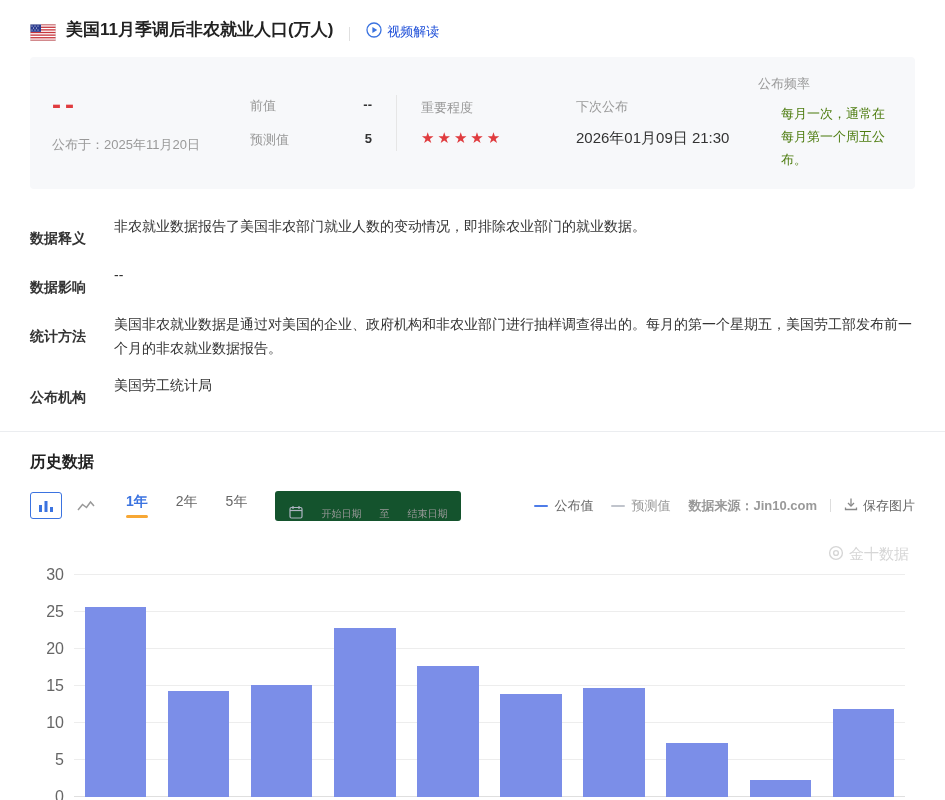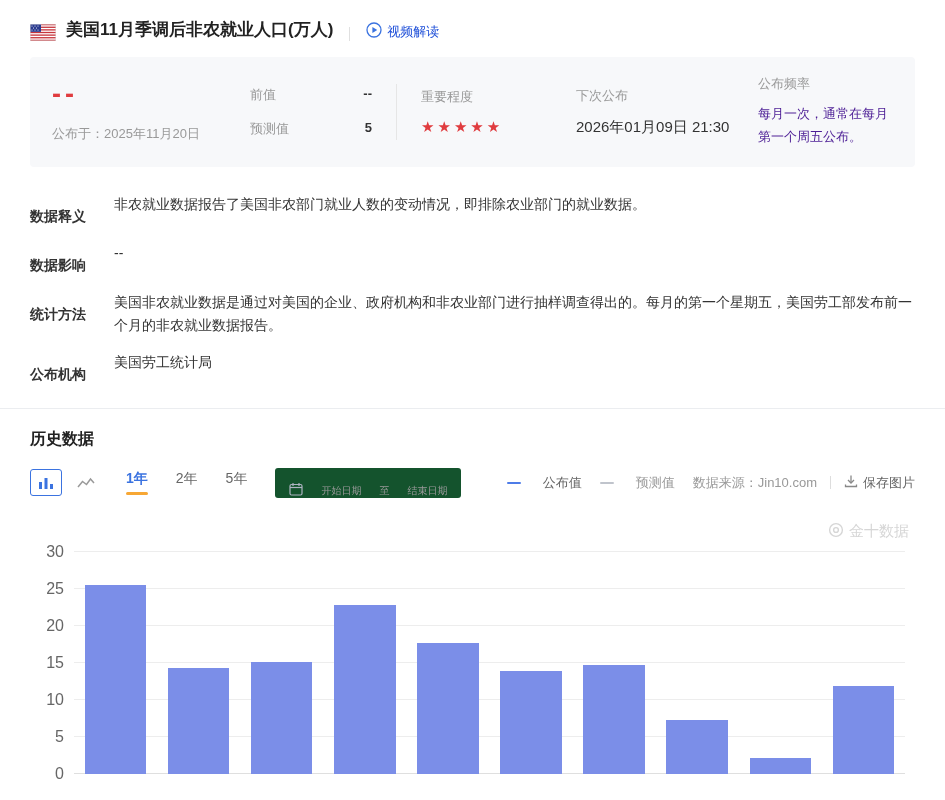--- a/index.html
+++ b/index.html
@@ -23,21 +23,21 @@
   .kv { display: flex; justify-content: space-between; font-size: 13px; }
   .kv .k { color: #999; }
   .kv .v { color: #333; font-weight: bold; }
   .vdiv { width: 1px; background: #e6e6e6; height: 56px; margin: 0 24px; }
   .lbl { color: #999; font-size: 13px; }
   .col-imp { width: 155px; }
   .stars { color: #e03c3f; font-size: 15px; letter-spacing: 3px; margin-top: 12px; }
   .col-next { width: 182px; }
   .col-next .val { font-size: 15px; color: #333; margin-top: 13px; }
   .col-freq { flex: 1; }
-  .col-freq .val { font-size: 13px; color: #4c1d95; margin-top: 10px; line-height: 1.75; }
+  .col-freq .val { font-size: 13px; color: #4d7c0f; margin-top: 10px; line-height: 1.75; margin-left: 23px; }
 
   
   .details { margin: 26px 30px 0; }
   .drow { display: flex; margin-bottom: 14px; font-size: 14px; line-height: 1.65; }
   .dlabel { width: 84px; flex: none; font-weight: bold; color: #333; margin-top: 12px; }
   .dvalue { color: #333; }
   .divider { border: none; border-top: 1px solid #ebedf0; margin: 22px 0 0; }
 
   .section-title { font-size: 16px; font-weight: bold; color: #222; margin: 20px 30px 0; }
 
@@ -45,24 +45,24 @@
   .toolbar { display: flex; align-items: center; margin: 18px 30px 0; }
   .icon-btn { width: 32px; height: 27px; border: 1px solid #3b73e0; border-radius: 3px; background: #fff; display: flex; align-items: center; justify-content: center; padding: 0; cursor: pointer; }
   .icon-btn.plain { border: none; margin-left: 8px; }
   .tabs { display: flex; gap: 28px; margin-left: 24px; font-size: 14px; }
   .tab { color: #666; cursor: pointer; position: relative; padding-bottom: 7px; }
   .tab.active { color: #3b73e0; font-weight: bold; }
   .tab.active::after { content: ""; position: absolute; left: 50%; transform: translateX(-50%); bottom: 0; width: 22px; height: 3px; background: #f7a734; border-radius: 2px; }
   .datepicker { margin-left: 28px; background: #14532d; border-radius: 3px; height: 30px; display: flex; align-items: flex-end; padding: 0 14px; gap: 18px; font-size: 10px; color: #999; cursor: pointer; }
   .spacer { flex: 1; }
   .legend { display: flex; align-items: center; gap: 18px; font-size: 13px; }
-  .legend-item { display: flex; align-items: center; gap: 22px; cursor: pointer; color: #666; }
+  .legend-item { display: flex; align-items: center; gap: 6px; cursor: pointer; color: #666; }
   .legend-item.muted { color: #999; }
   .legend-dash { width: 14px; height: 2px; border-radius: 1px; }
-  .source { color: #999; font-size: 13px; margin-left: 18px; }
+  .source { color: #999; font-size: 13px; margin-left: 18px; font-weight: bold; }
   .tsep { width: 1px; height: 13px; background: #ddd; margin: 0 13px; }
   .save-btn { display: flex; align-items: center; gap: 5px; color: #666; font-size: 13px; background: none; border: none; padding: 0; cursor: pointer; }
 
   
   .chart { position: relative; height: 302px; margin: 16px 30px 10px; }
   .watermark { position: absolute; top: 8px; right: 6px; color: #d6d6d6; font-size: 15px; display: flex; align-items: center; gap: 5px; }
   .plot { position: absolute; left: 44px; right: 10px; top: 38px; bottom: 42px; }
   .gridline { position: absolute; left: 0; right: 0; height: 1px; background: #ededed; }
   .gridline.zero { background: #dfdfdf; }
   .yaxis { position: absolute; left: 0; width: 34px; top: 38px; bottom: 42px; }

